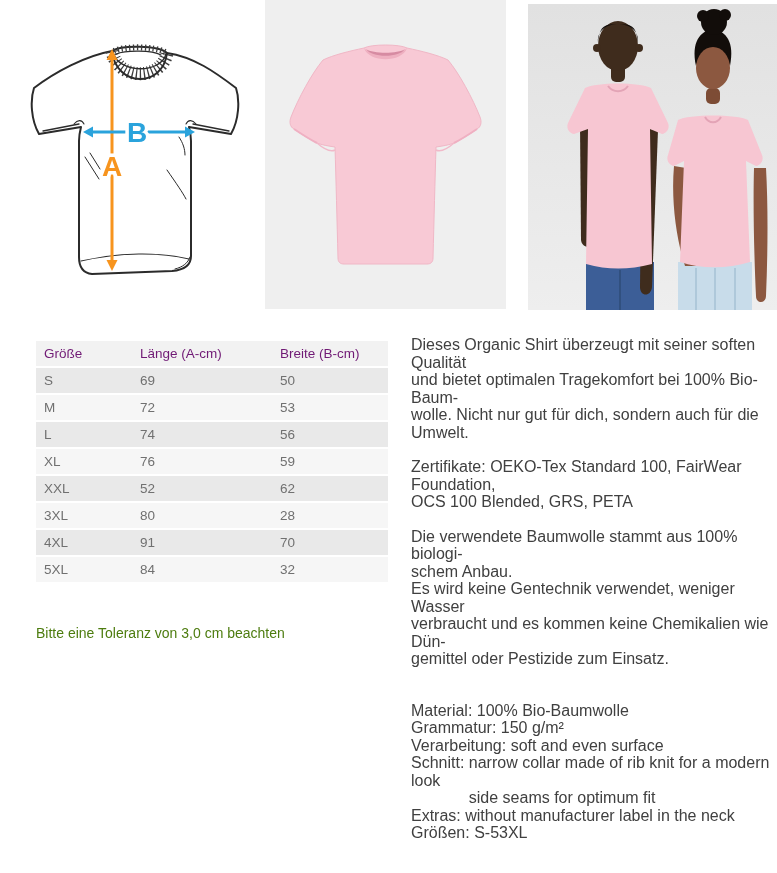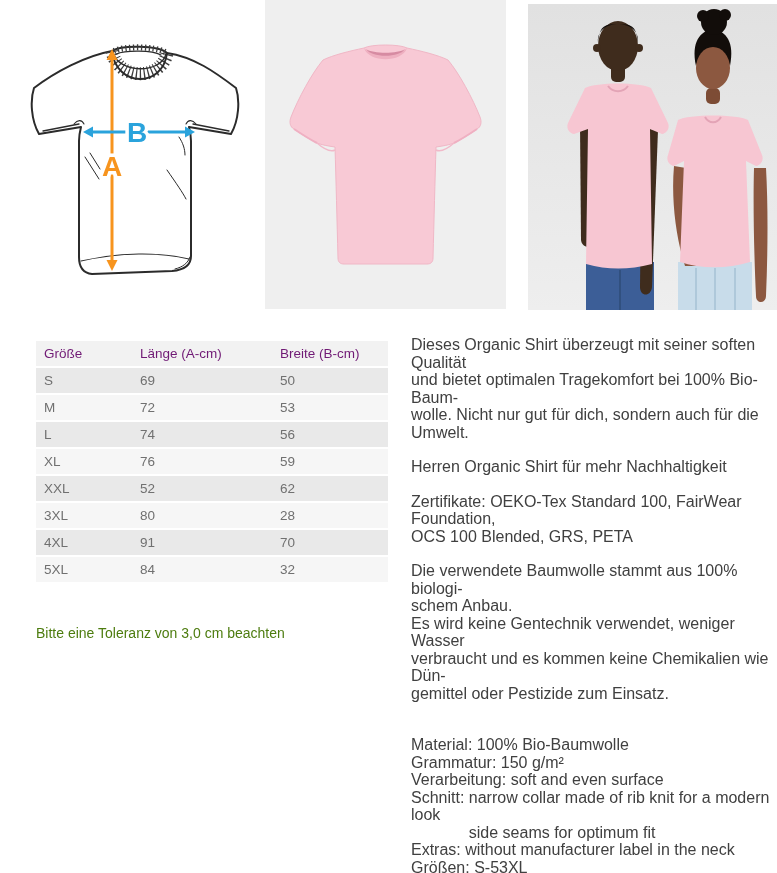--- a/index.html
+++ b/index.html
@@ -211,21 +211,20 @@
     </tr>
   </tbody>
 </table>
 
 <div class="tolerance">Bitte eine Toleranz von 3,0 cm beachten</div>
 
 <div class="description">
   <p>Dieses Organic Shirt überzeugt mit seiner soften Qualität
 und bietet optimalen Tragekomfort bei 100% Bio-Baum-
 wolle. Nicht nur gut für dich, sondern auch für die Umwelt.</p>
-  <p>Herren Organic Shirt für mehr Nachhaltigkeit</p>
   <p>Zertifikate: OEKO-Tex Standard 100, FairWear Foundation,
 OCS 100 Blended, GRS, PETA</p>
   <p>Die verwendete Baumwolle stammt aus 100% biologi-
 schem Anbau.
 Es wird keine Gentechnik verwendet, weniger Wasser
 verbraucht und es kommen keine Chemikalien wie Dün-
 gemittel oder Pestizide zum Einsatz.</p>
   <p class="specs">Material: 100% Bio-Baumwolle
 Grammatur: 150 g/m²
 Verarbeitung: soft and even surface

